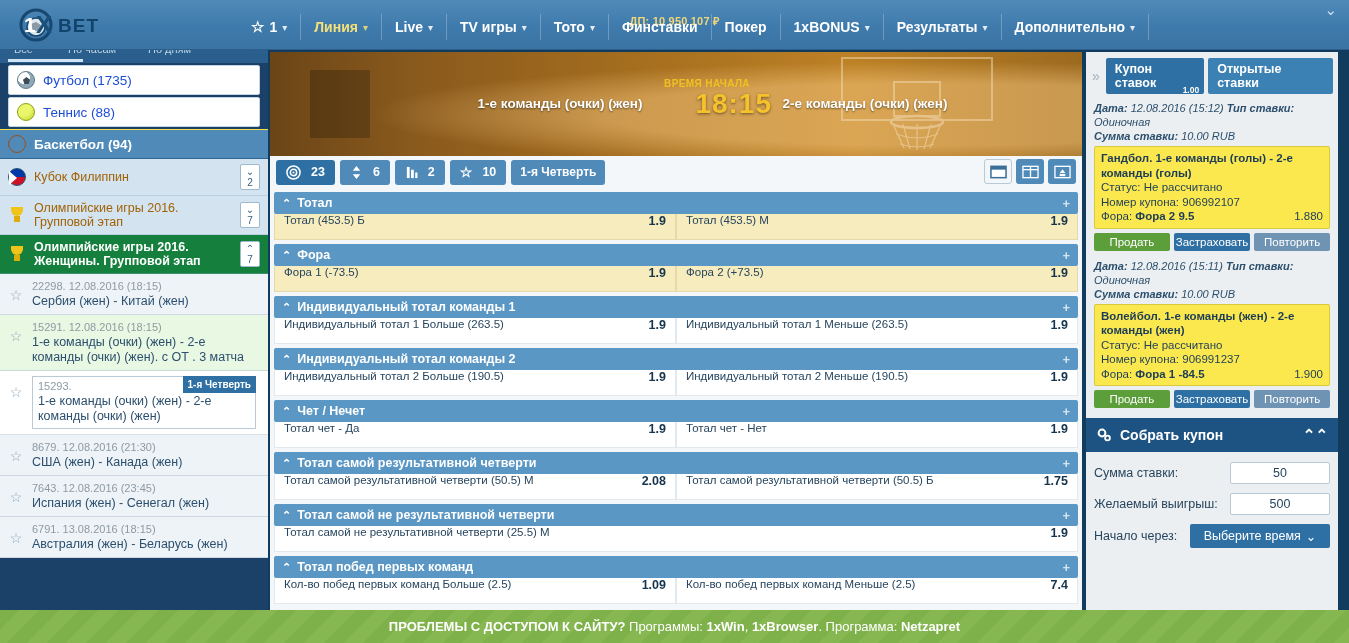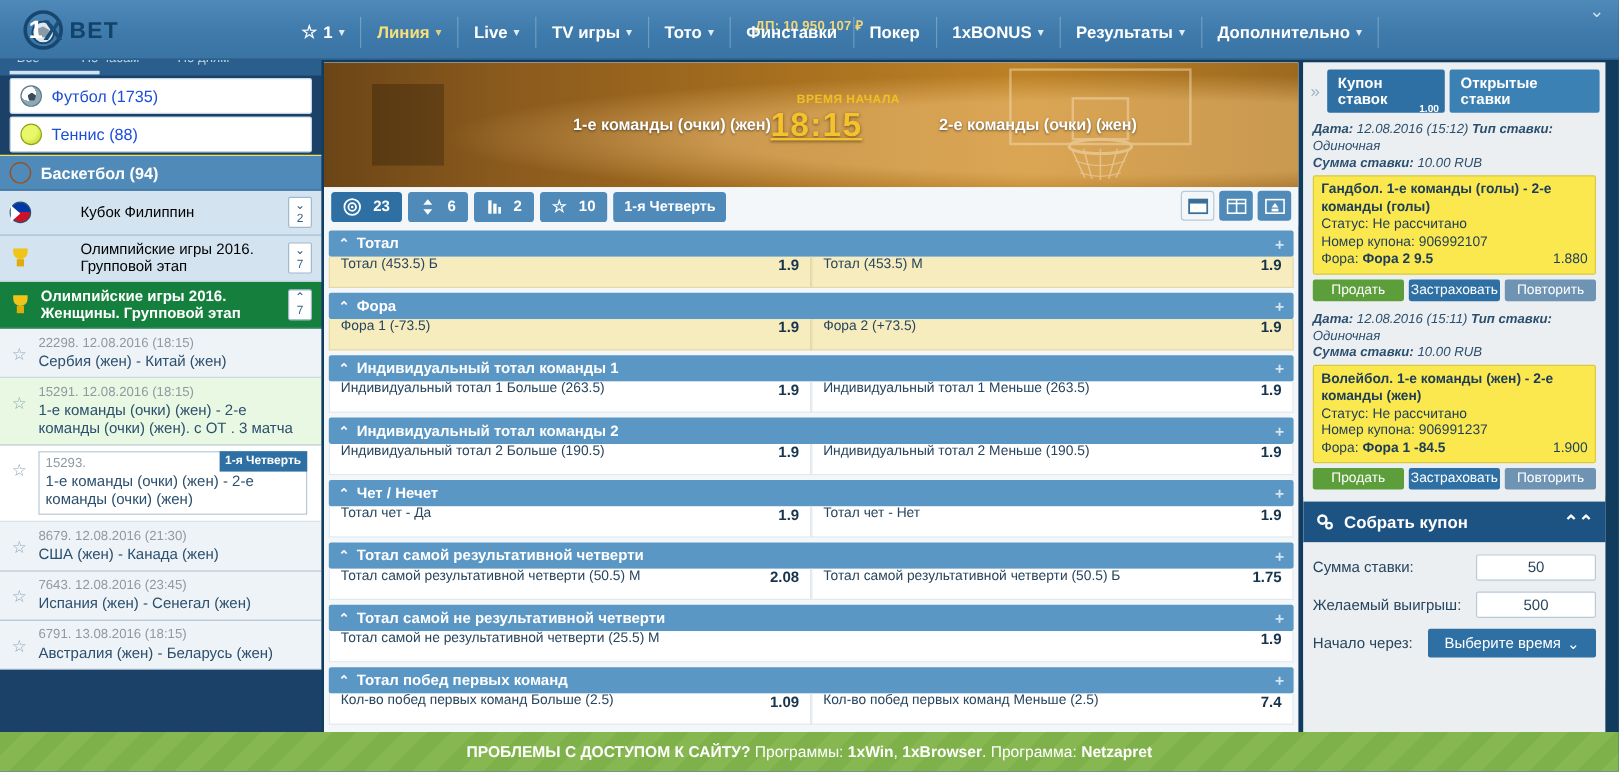--- a/index.html
+++ b/index.html
@@ -74,21 +74,21 @@
     cursor:pointer;
   }
   .sb-sport { background:#ffffff; margin:2px 8px 0 8px; border:1px solid #c3d4e2; border-radius:2px; min-height:28px;}
   .sb-sport .sb-label { font-size:13.5px; color:#1d4ed8; }
   .sb-active {
     background:#4f8ab9; margin:2px 0 0 0; border-top:1px solid #fde047;
     border-bottom:1px solid #2f6694;
   }
   .sb-active .sb-label { color:#ffffff; font-weight:bold; font-size:13.5px; }
   .sb-league { background:#d3e3ef; }
-  .sb-league .sb-label { font-size:12.5px; color:#000000; line-height:14px;margin-left:33px; }
+  .sb-league .sb-label { font-size:12.5px; color:#a16207; line-height:14px; }
   .sb-league-sel { background:#15803d; }
   .sb-league-sel .sb-label { color:#ffffff; font-weight:bold; font-size:12.5px; line-height:14px;}
   .sb-match { background:#eef3f7; align-items:flex-start; }
   .sb-match.alt { background:#e9f8e2; }
   .sb-match.white { background:#ffffff; }
 
   .sb-icon { width:18px; height:18px; flex:0 0 18px; border-radius:50%; }
   .ico-football { background:
       radial-gradient(circle at 35% 35%, #ffffff 0 42%, #8fa8b8 43% 100%);
       border:1px solid #5d7a8d; position:relative;}
@@ -134,23 +134,23 @@
     content:""; position:absolute; left:40px; top:18px; width:60px; height:68px;
     background:rgba(0,0,0,.22);
   }
   .hoop { position:absolute; right:10px; top:0; width:260px; height:104px; opacity:.5;}
   #team1 { position:absolute; left:175px; top:44px; width:230px; text-align:center;
     color:#fff; font-size:13.5px; font-weight:bold; text-shadow:0 1px 2px rgba(0,0,0,.55); }
   #team2 { position:absolute; left:480px; top:44px; width:230px; text-align:center;
     color:#fff; font-size:13.5px; font-weight:bold; text-shadow:0 1px 2px rgba(0,0,0,.55); }
   #start-label { position:absolute; left:372px; top:26px; width:130px; text-align:center;
     color:#f0c022; font-size:10px; font-weight:bold; letter-spacing:.4px;}
-  #start-time { position:absolute; left:372px; top:36px; width:130px; text-align:left;
+  #start-time { position:absolute; left:372px; top:36px; width:130px; text-align:right;
     color:#f5c22b; font-size:28px; font-weight:bold; letter-spacing:1px;
-    text-shadow:0 1px 3px rgba(0,0,0,.5);text-decoration:underline; }
+    text-shadow:0 1px 3px rgba(0,0,0,.5); }
 
   #toolbar {
     height:32px; background:#f4f7f9; display:flex; align-items:center; gap:5px;
     padding:3px 6px; position:relative;
   }
   .tb-chip {
     display:flex; align-items:center; gap:10px; height:25px; padding:0 10px;
     background:#4f8ab9; color:#ffffff; border-radius:3px; font-size:12.5px; font-weight:bold;
     cursor:pointer;
   }

